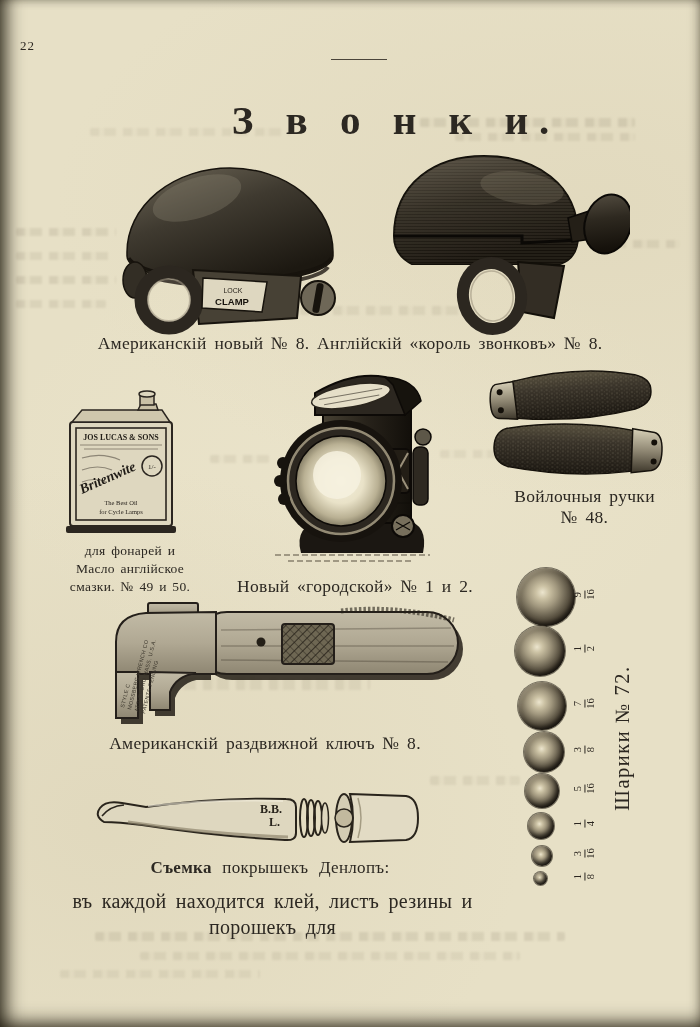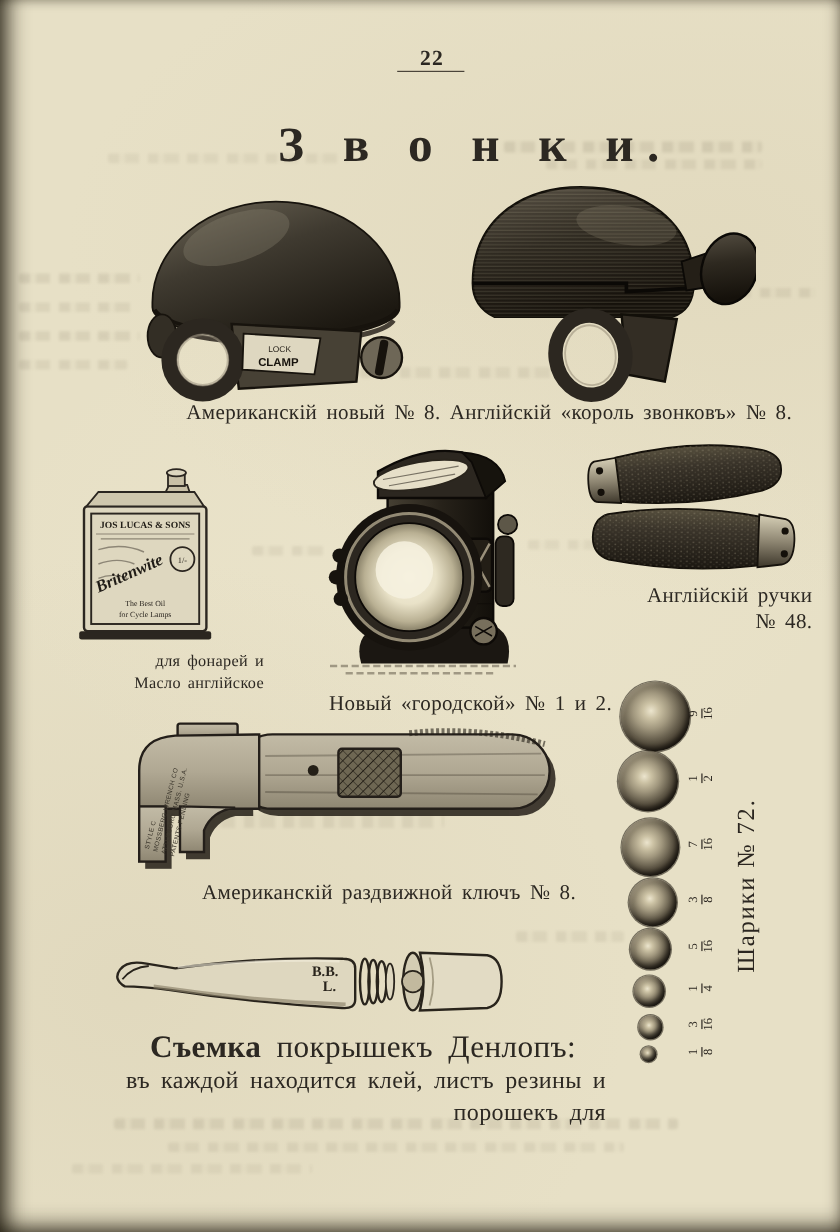--- a/index.html
+++ b/index.html
@@ -21,29 +21,29 @@
       inset 0 8px 10px -8px rgba(25,20,8,.35);
   }
   .abs{position:absolute;}
   .smudge{
     position:absolute;border-radius:2px;pointer-events:none;
     background:repeating-linear-gradient(90deg,
       rgba(110,100,78,.30) 0 9px, rgba(110,100,78,.06) 9px 14px,
       rgba(110,100,78,.26) 14px 26px, rgba(110,100,78,0) 26px 33px);
     filter:blur(1.3px);
   }
-  .pagenum{position:absolute;left:20px;top:38px;width:680px;text-align:center;
-    font-size:18px;letter-spacing:1px;font-weight:bold;}
+  .pagenum{position:absolute;left:20px;top:38px;width:680px;
+    font-size:13px;letter-spacing:1px;}
   .pagenum-rule{position:absolute;left:331px;top:59px;width:56px;height:1px;background:#4a443a;}
   .title{position:absolute;left:60px;top:80px;width:640px;margin:16px;text-align:center;
     font-size:41px;font-weight:bold;letter-spacing:11px;}
-  .cap{position:absolute;text-align:right;letter-spacing:.3px;word-spacing:3px;}
+  .cap{position:absolute;text-align:center;letter-spacing:.3px;word-spacing:3px;}
   .cap-main{font-size:17.5px;}
   .cap-small{font-size:13.5px;line-height:1.35;word-spacing:2px;}
-  .heading{font-size:26px;word-spacing:6px;}
+  .heading{font-size:17px;word-spacing:6px;}
   .heading b{font-weight:bold;}
   .bodytext{font-size:20px;line-height:1.3;word-spacing:4px;}
   .bodytext b{font-weight:bold;}
   .ball{
     position:absolute;border-radius:50%;
     background:radial-gradient(circle at 44% 42%,
       rgba(236,229,206,.95) 0%, rgba(201,191,161,.92) 14%,
       rgba(151,141,116,.88) 32%, rgba(92,84,67,.92) 52%,
       #2c2419 76%, #120e08 94%);
     box-shadow:inset -2px -3px 4px rgba(0,0,0,.55), inset 2px 2px 3px rgba(242,232,202,.25),
@@ -149,20 +149,21 @@
     <circle cx="88" cy="78" r="10" fill="none" stroke="#2b2620" stroke-width="1.5"></circle>
     <text class="sertext" x="88" y="81" font-size="7" text-anchor="middle" fill="#201c16">1/-</text>
     <text class="sertext" transform="translate(18,106) rotate(-24)" font-size="14" font-style="italic" font-weight="bold" fill="#1f1b16">Britenwite</text>
     <text class="sertext" x="57" y="117" font-size="6.5" text-anchor="middle" fill="#2b2620">The Best Oil</text>
     <text class="sertext" x="57" y="126" font-size="6.5" text-anchor="middle" fill="#2b2620">for Cycle Lamps</text>
   </svg>
 
   <div class="cap cap-small" style="left:40px;top:542px;width:180px">
     <div>для фонарей и</div>
     <div>Масло англійское</div>
+    <div>смазки.  № 49 и 50.</div>
   </div>
 
   <svg class="abs" style="left:253px;top:363px" width="204" height="205" viewBox="0 0 204 205">
     <defs>
       <radialGradient id="lens" cx=".5" cy=".5" r=".55">
         <stop offset="0" stop-color="#f5f0dc"></stop>
           <stop offset=".45" stop-color="#e9e2c8"></stop>
         <stop offset=".75" stop-color="#b9b093"></stop>
           <stop offset="1" stop-color="#6a634e"></stop>
       </radialGradient>
@@ -227,21 +228,21 @@
     <g transform="translate(6,56) rotate(2 90 26)">
       <path d="M14,8 Q80,-4 142,6 L144,46 Q80,56 16,46 Q2,42 2,27 Q2,12 14,8 Z" fill="url(#felt)" stroke="#14100a" stroke-width="1.5"></path>
       <path d="M14,8 Q80,-4 142,6 L144,46 Q80,56 16,46 Q2,42 2,27 Q2,12 14,8 Z" fill="url(#speck)"></path>
       <path d="M140,4 L162,7 Q170,9 170,25 Q170,43 160,45 L140,48 Z" fill="url(#ferrule)" stroke="#17130d" stroke-width="1.5"></path>
       <circle cx="162" cy="17" r="3" fill="#14100a"></circle>
         <circle cx="162" cy="36" r="3" fill="#14100a"></circle>
     </g>
   </svg>
 
   <div class="cap cap-main" style="left:492px;top:486px;width:185px">
-    <div>Англійскій ручки</div>
+    <div>Войлочныя ручки</div>
     <div>№ 48.</div>
   </div>
 
   <svg class="abs" style="left:56px;top:600px" width="412" height="128" viewBox="0 0 412 128">
     <defs>
       <linearGradient id="metal" x1="0" y1="0" x2="0" y2="1">
         <stop offset="0" stop-color="#c2bba6"></stop>
           <stop offset=".5" stop-color="#b0a893"></stop>
           <stop offset="1" stop-color="#8e8672"></stop>
       </linearGradient>

